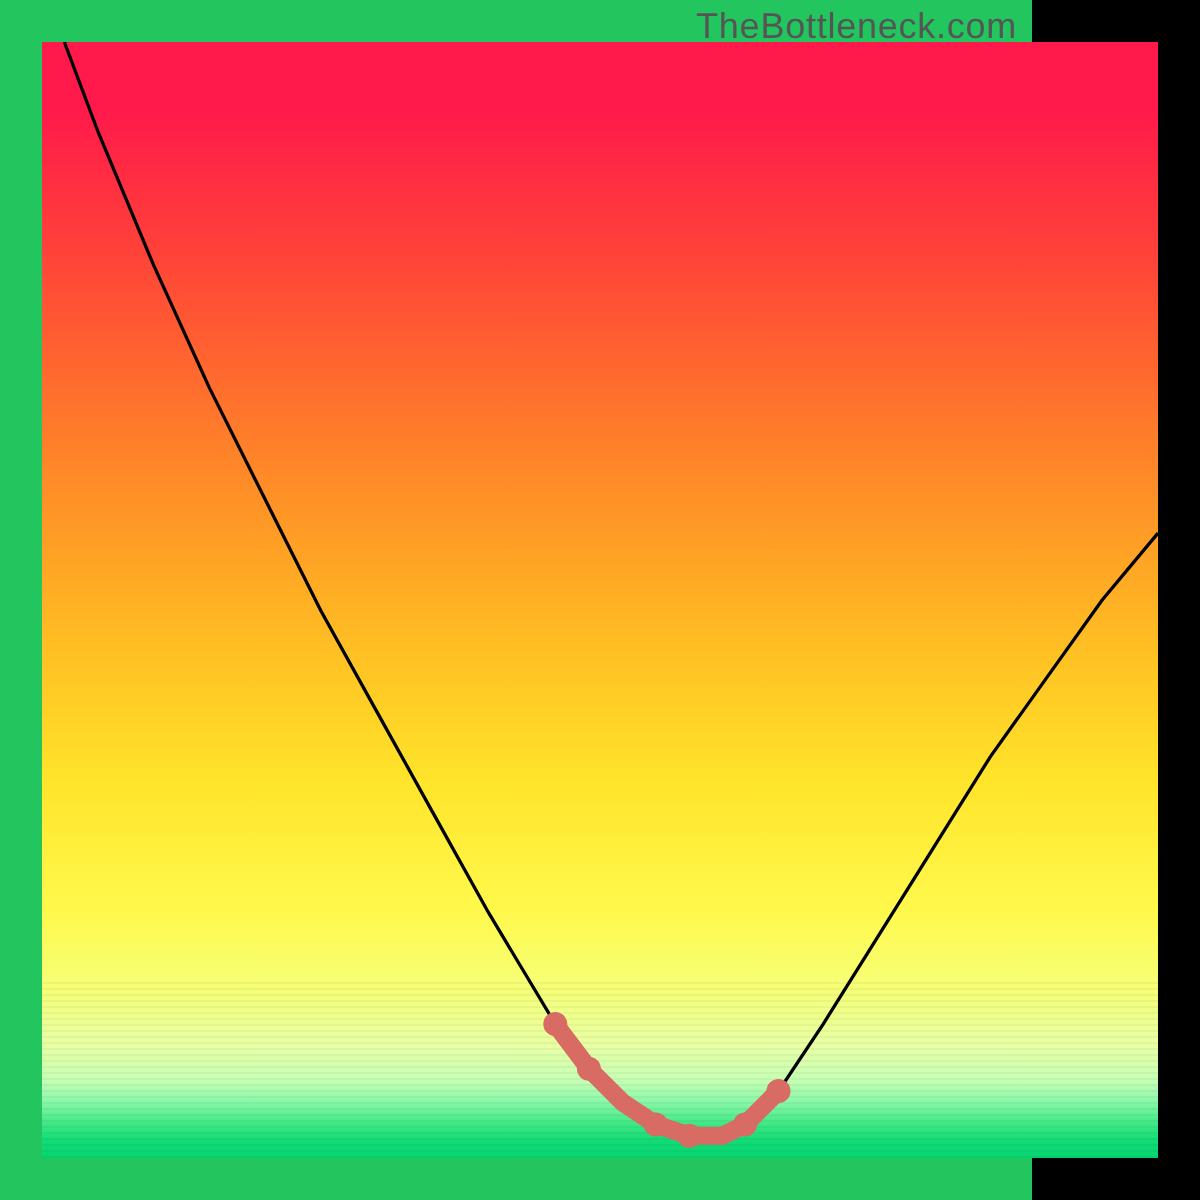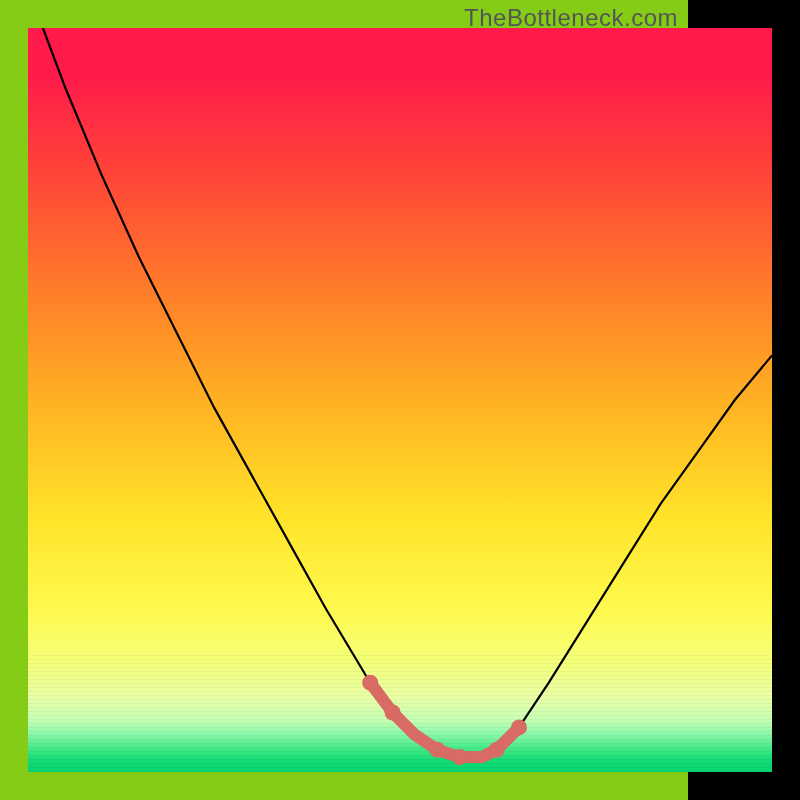--- a/index.html
+++ b/index.html
@@ -8,21 +8,21 @@
     width: 800px;
     height: 800px;
     background: #000;
     overflow: hidden;
     font-family: Arial, Helvetica, sans-serif;
   }
   .stage {
     position: relative;
     width: 688px;
     height: 800px;
-    background: #84cc16;
+    background: #22c55e;
   }
   .watermark {
     position: absolute;
     top: 4px;
     right: 10px;
     color: #555;
     font-size: 24px;
     font-weight: 500;
     letter-spacing: 0.5px;
     z-index: 5;

